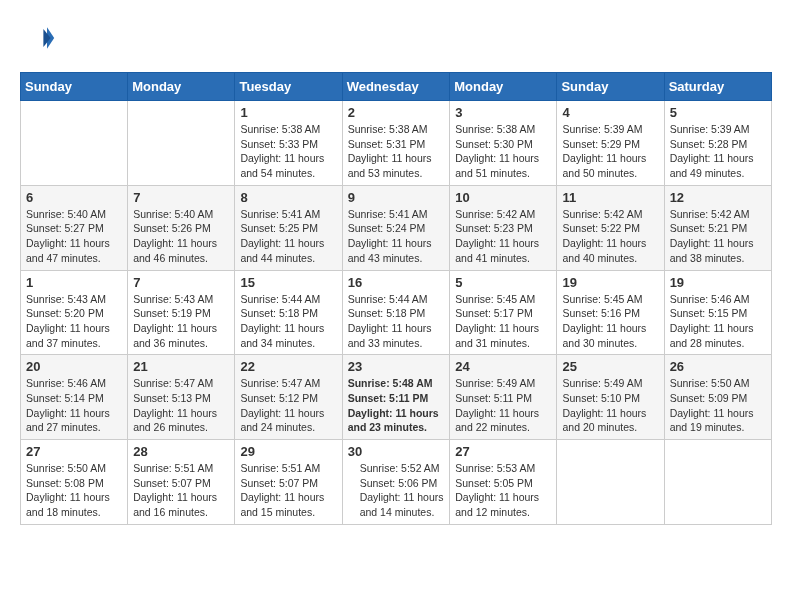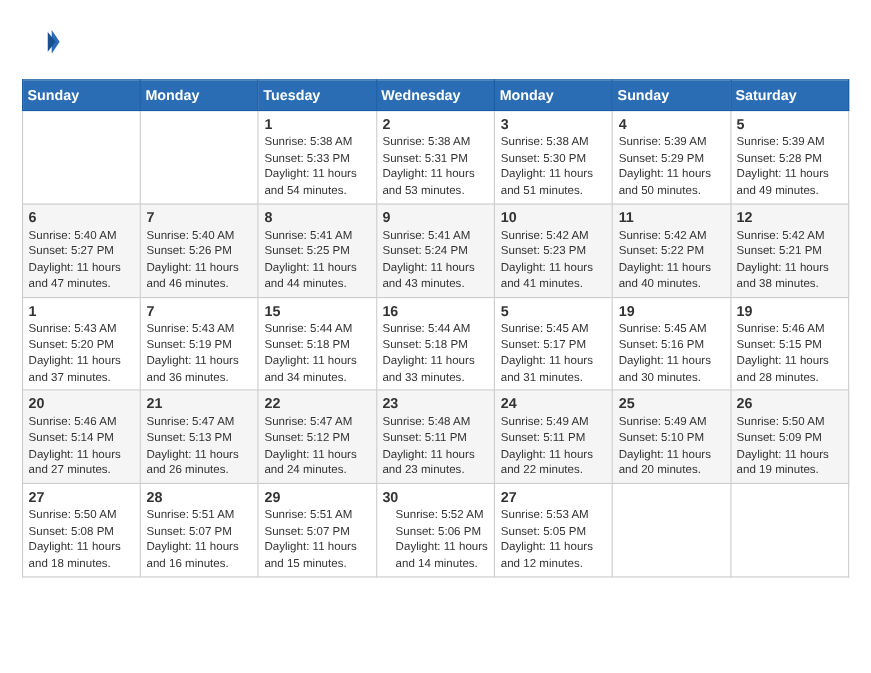--- a/index.html
+++ b/index.html
@@ -256,21 +256,21 @@
 Daylight: 11 hours and 26 minutes.</div>
         </td>
         <td>
           <span class="day-num">22</span>
           <div class="day-info" style="white-space: pre-line;">Sunrise: 5:47 AM
 Sunset: 5:12 PM
 Daylight: 11 hours and 24 minutes.</div>
         </td>
         <td>
           <span class="day-num">23</span>
-          <div class="day-info" style="white-space: pre-line;">Sunrise: 5:48 AM
+          <div class="day-info" style="white-space: pre-line; font-weight: bold;">Sunrise: 5:48 AM
 Sunset: 5:11 PM
 Daylight: 11 hours and 23 minutes.</div>
         </td>
         <td>
           <span class="day-num">24</span>
           <div class="day-info" style="white-space: pre-line;">Sunrise: 5:49 AM
 Sunset: 5:11 PM
 Daylight: 11 hours and 22 minutes.</div>
         </td>
         <td>

